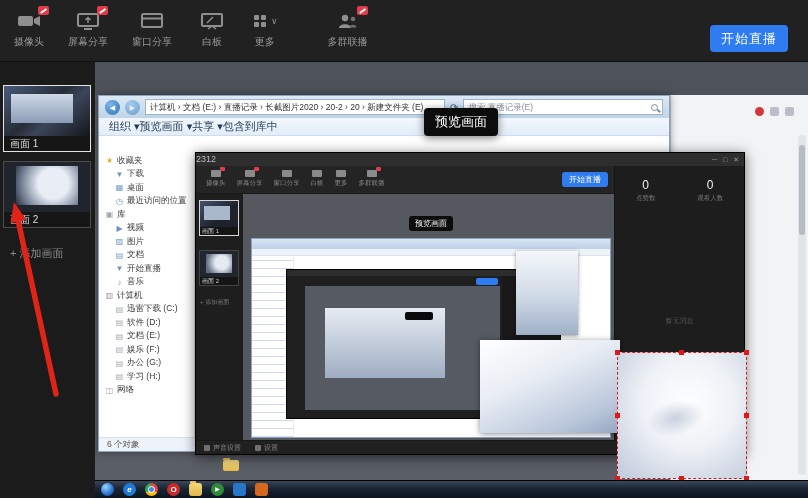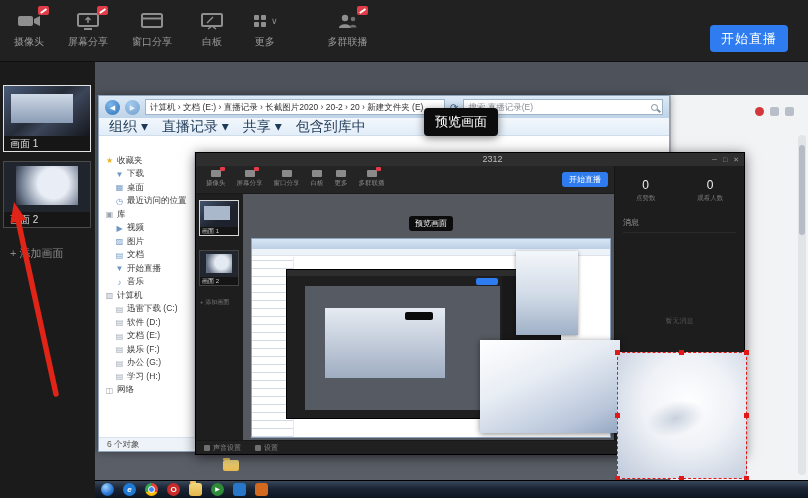--- a/index.html
+++ b/index.html
@@ -49,36 +49,36 @@
   .addr{height:22px;background:linear-gradient(#dce9f6,#bfd4e8);display:flex;align-items:center;padding:0 6px;gap:5px;}
   .navbtn{width:15px;height:15px;border-radius:50%;background:radial-gradient(circle at 35% 30%,#7db7ea,#2d72b8);color:#fff;font-size:7px;text-align:center;line-height:15px;cursor:pointer;flex:0 0 auto;}
   .navbtn.fwd{opacity:.55}
   .crumb{flex:0 0 300px;height:16px;background:#fff;border:1px solid #9fb4c9;font-size:8.5px;color:#333;line-height:14px;padding:0 4px;white-space:nowrap;overflow:hidden;cursor:text;}
   .refresh{font-size:10px;color:#41668c;cursor:pointer;}
   .searchbox{flex:1;height:16px;background:#fff;border:1px solid #9fb4c9;font-size:8.5px;color:#8a8f96;line-height:14px;padding:0 4px;display:flex;justify-content:space-between;align-items:center;cursor:text;}
   .mag{width:7px;height:7px;border:1.5px solid #7d8ea0;border-radius:50%;position:relative;}
   .mag::after{content:'';position:absolute;left:5px;top:5px;width:4px;height:1.5px;background:#7d8ea0;transform:rotate(40deg);}
   .menus{height:15px;background:#f6f8fb;border-bottom:1px solid #e1e6ec;display:flex;gap:12px;padding-left:8px;font-size:9px;color:#333;align-items:center;}
   .menus span{cursor:pointer}
-  .cmds{height:18px;background:linear-gradient(#f2f7fc,#e2edf8);border-bottom:1px solid #cfdcea;display:flex;gap:14px;padding-left:10px;font-size:14px;color:#1f3a56;align-items:center;}
+  .cmds{height:18px;background:linear-gradient(#f2f7fc,#e2edf8);border-bottom:1px solid #cfdcea;display:flex;padding-left:10px;font-size:11px;color:#1f3a56;align-items:center;}
   .cmds span{cursor:pointer}
   .ebody{position:absolute;top:55px;left:0;right:0;bottom:14px;display:flex;background:#fff;}
   .tree{width:96px;border-right:1px solid #e4e8ee;padding-top:3px;overflow:hidden;}
   .trow{display:flex;align-items:center;height:13.5px;font-size:8.5px;color:#3a3a3a;padding-left:6px;gap:3px;white-space:nowrap;cursor:pointer;}
   .trow.ind{padding-left:16px;}
   .tic{font-size:8px;width:9px;text-align:center;flex:0 0 auto;}
   .gold{color:#e8b425}.blu{color:#6d94c4}.gry{color:#9aa4af}
   .files{flex:1;position:relative;background:#fff;}
   .folder-glyph{position:absolute;left:55px;bottom:8px;width:20px;height:14px;background:linear-gradient(#f7dd8a,#e9bf55);border-radius:2px;cursor:pointer;}
   .folder-glyph::before{content:'';position:absolute;top:-3px;left:0;width:9px;height:3px;background:#e9c35f;border-radius:2px 2px 0 0;}
   .estatus{position:absolute;left:0;right:0;bottom:0;height:14px;background:#eef3fa;border-top:1px solid #d8e2ee;font-size:8.5px;color:#555;line-height:13px;padding-left:8px;}
 
   
   .nt{position:absolute;left:100px;top:90px;width:550px;height:303px;background:#232323;border:1px solid #000;box-shadow:0 2px 12px rgba(0,0,0,.55);z-index:10;}
-  .nt-title{height:13px;background:#2e2e2e;position:relative;text-align:center;font-size:9px;color:#bbb;line-height:13px;padding-left:45px;}
+  .nt-title{height:13px;background:#2e2e2e;position:relative;font-size:9px;color:#bbb;line-height:13px;}
   .nt-ctrls{position:absolute;right:5px;top:0;line-height:13px;font-size:7px;color:#9a9a9a;display:flex;gap:6px;}
   .nt-ctrls span{cursor:pointer}
   .nt-toolbar{position:absolute;left:0;top:13px;width:420px;height:28px;background:#242424;border-bottom:1px solid #1a1a1a;display:flex;gap:11px;padding:4px 0 0 10px;}
   .nttool{display:flex;flex-direction:column;align-items:center;position:relative;cursor:pointer;}
   .ntic{width:10px;height:7px;background:#8a8a8a;border-radius:1px;position:relative;}
   .ntbadge{position:absolute;right:-4px;top:-3px;width:5px;height:4px;background:#e23c48;border-radius:1px;}
   .ntlabel{font-size:6.5px;color:#8a8a8a;margin-top:2px;white-space:nowrap;}
   .nt-start{position:absolute;left:366px;top:19px;width:46px;height:15px;background:#2e7cf0;border-radius:3px;color:#fff;font-size:8px;text-align:center;line-height:15px;cursor:pointer;}
   .nt-side{position:absolute;left:0;top:41px;width:47px;bottom:14px;background:#1e1e1e;}
   .nthumb{position:absolute;left:3px;width:40px;background:#0f0f0f;}
@@ -253,21 +253,21 @@
         <span class="navbtn fwd">▶</span>
         <div class="crumb">计算机 › 文档 (E:) › 直播记录 › 长截图片2020 › 20-2 › 20 › 新建文件夹 (E)</div>
         <span class="refresh">⟳</span>
         <div class="searchbox">
           <span>搜索 直播记录(E)</span>
           <span class="mag"></span>
         </div>
       </div>
       <div class="cmds">
         <span>组织 ▾</span>
-        <span>直播记录 ▾</span>
+        <span>预览画面 ▾</span>
         <span>共享 ▾</span>
         <span>包含到库中</span>
       </div>
       <div class="ebody">
         <div class="tree">
           <div class="trow">
               <span class="tic gold">★</span>
               <span>收藏夹</span>
             </div>
           <div class="trow ind">
@@ -422,21 +422,20 @@
         <div class="nt-stats">
           <div class="stat">
               <div class="v">0</div>
               <div class="l">点赞数</div>
             </div>
           <div class="stat">
               <div class="v">0</div>
               <div class="l">观看人数</div>
             </div>
         </div>
-        <div class="nt-msg-h">消息</div>
         <div class="nt-msg-empty">暂无消息</div>
       </div>
       <div class="nt-footer">
         <span class="ftitem">
             <i class="sq"></i>
             <span>声音设置</span>
           </span>
         <span class="ftitem">
             <i class="sq"></i>
             <span>设置</span>

